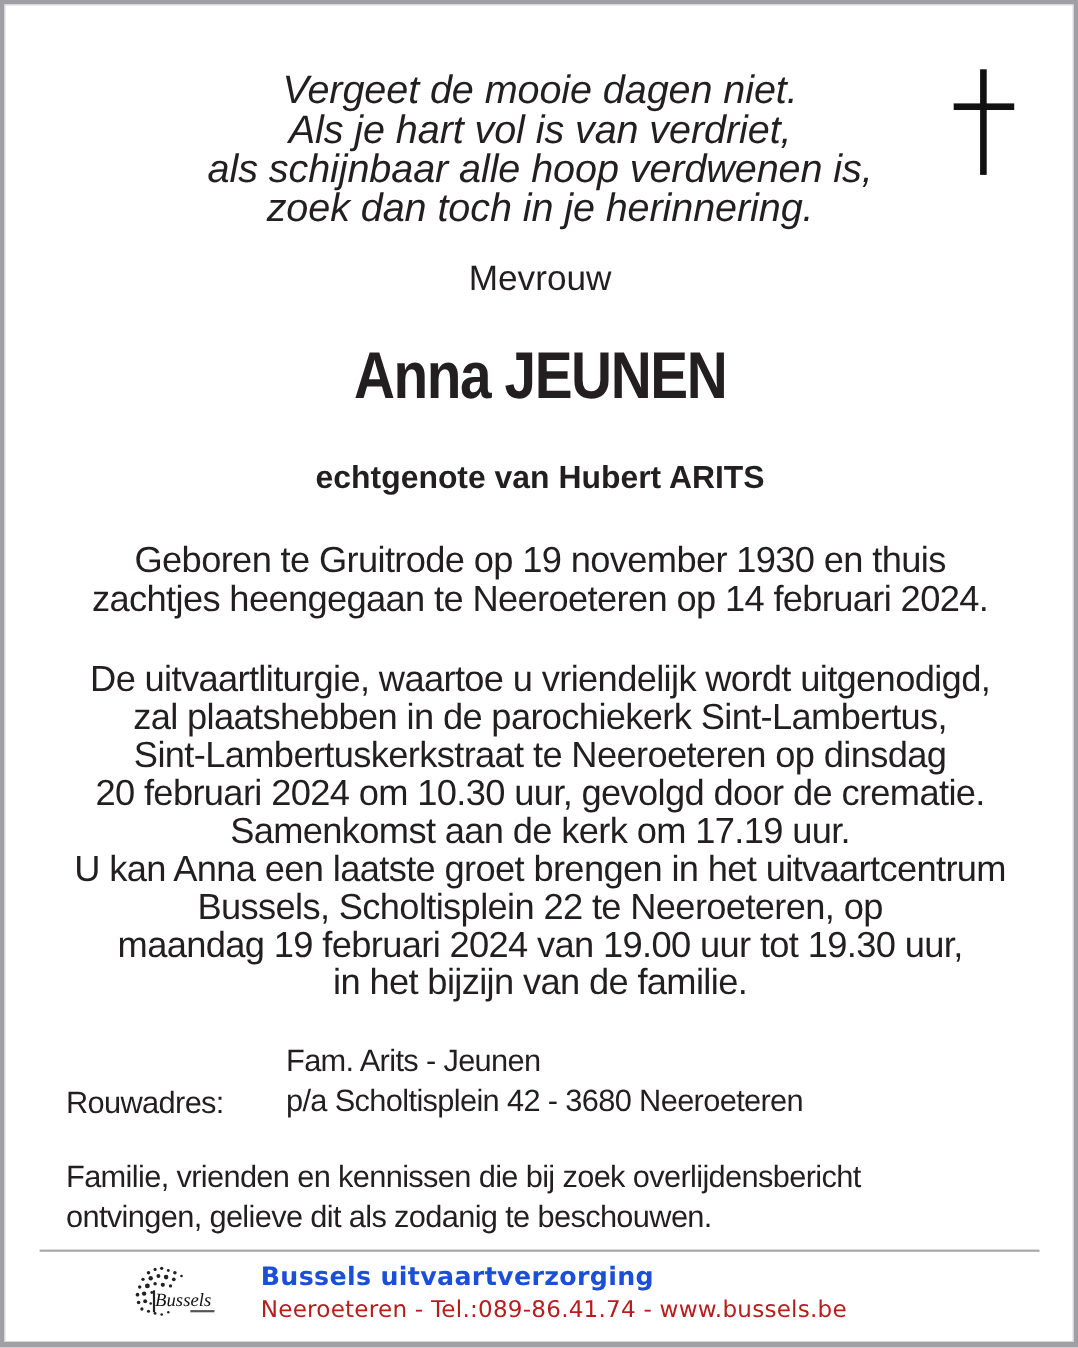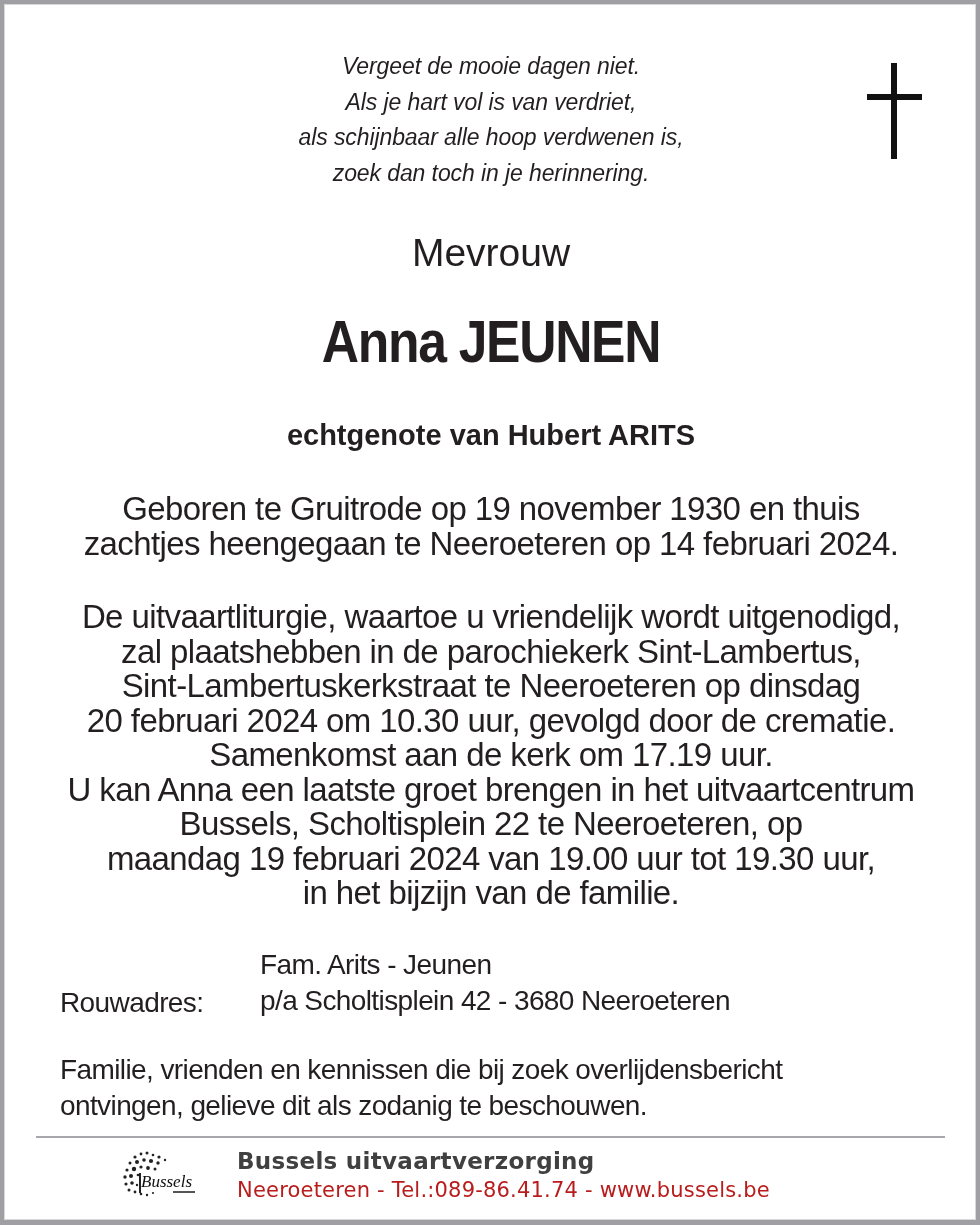--- a/index.html
+++ b/index.html
@@ -16,31 +16,31 @@
       left: 4px; top: 4px;
       width: 972px; height: 1216px;
       background: #ffffff;
       border: 1px solid #d8d8dc;
       box-sizing: border-box;
     }
     .abs { position: absolute; }
     .center { left: 0; width: 972px; text-align: center; }
 
     .poem {
-      top: 44px;
+      top: 59px;
       font-style: italic;
-      font-size: 23px;
+      font-size: 36px;
       line-height: 35.5px;
       letter-spacing: -0.1px;
     }
     .cross { left: 862px; top: 58px; width: 56px; height: 96px; }
     .cross .v { position: absolute; left: 23.5px; top: 0; width: 6px; height: 96px; background: #111; }
     .cross .h { position: absolute; left: 0; top: 31px; width: 55px; height: 6px; background: #111; }
 
-    .title-prefix { top: 230px; font-size: 39px; line-height: 36px; }
+    .title-prefix { top: 230px; font-size: 32px; line-height: 36px; }
     .name {
       top: 302px; font-size: 60px; line-height: 70px; font-weight: bold;
       letter-spacing: -1.5px;
       transform: scaleX(0.86); transform-origin: 486px 0;
     }
     .spouse { top: 412px; font-size: 29px; line-height: 36px; font-weight: bold; }
 
     .para {
       font-size: 33px; line-height: 34.5px;
       letter-spacing: -0.6px;
@@ -64,21 +64,21 @@
     }
 
     .footer-rule {
       top: 1131px; left: 31px; width: 909px; height: 2px;
       background: #a8a8ac;
     }
     .logo { left: 110px; top: 1140px; width: 92px; height: 58px; }
     .footer-name {
       left: 232px; top: 1142px;
       font-family: "DejaVu Sans", sans-serif;
-      font-weight: bold; font-size: 23px; line-height: 28px; color: #404040;
+      font-weight: bold; font-size: 23px; line-height: 28px; color: #1d4ed8;
       letter-spacing: 0.3px;
     }
     .footer-contact {
       left: 232px; top: 1171px;
       font-family: "DejaVu Sans", sans-serif;
       font-size: 21px; line-height: 28px; color: #b91c1c;
       letter-spacing: 0.2px;
     }
     .line { display: block; white-space: nowrap; }
   </style>

